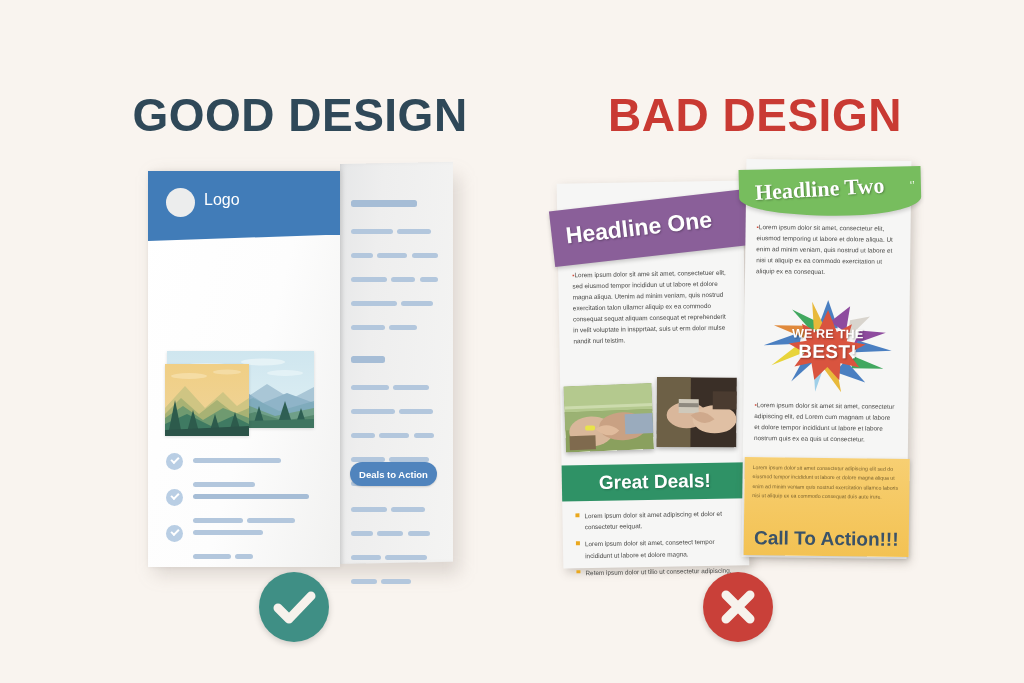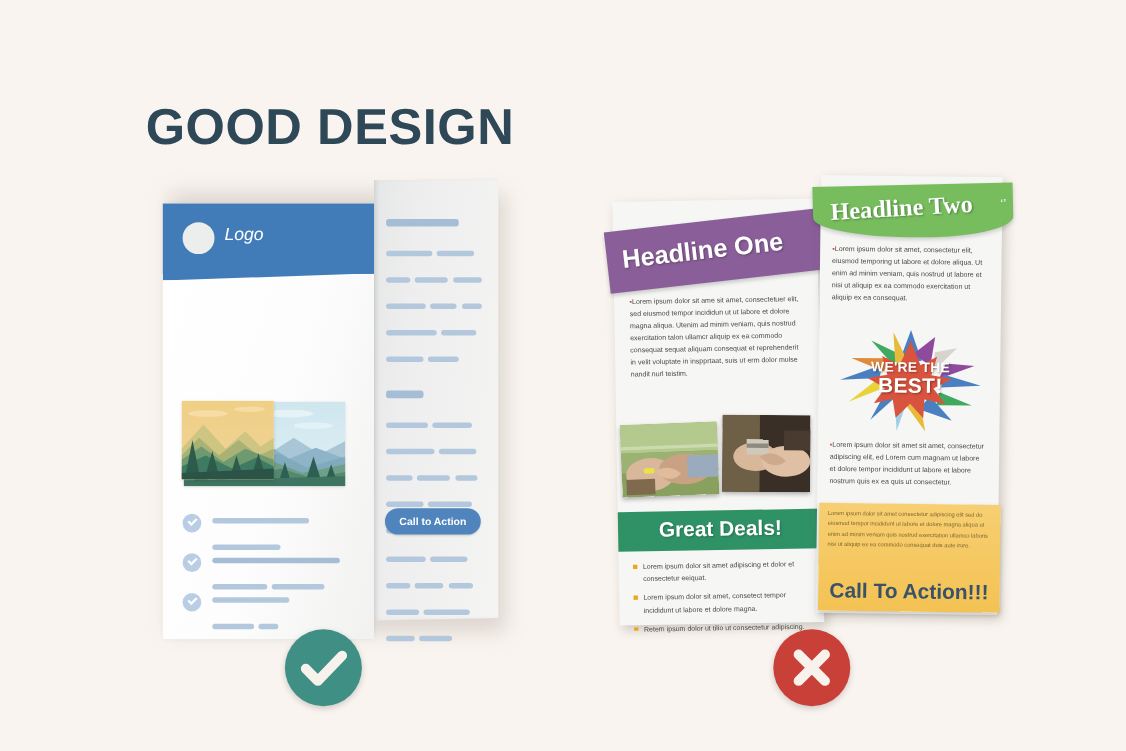--- a/index.html
+++ b/index.html
@@ -19,24 +19,23 @@
   #good-title { left: 60px; top: 68px; width: 480px; font-size: 46px; color: #2f4858; }
   #bad-title  { left: 545px; top: 68px; width: 420px; font-size: 46px; color: #c93a33; }
 
   
   .good-wrap { position: absolute; left: 148px; top: 150px; width: 305px; height: 400px; }
   .good-shadow {
     position: absolute; left: 6px; top: 6px; width: 305px; height: 398px;
     background: rgba(120,105,95,.22); filter: blur(9px); border-radius: 2px;
   }
   .panel-main {
-    position: absolute; left: 0; top: 15px; width: 192px; height: 396px;
+    position: absolute; left: 0; top: 1px; width: 192px; height: 396px;
     background: linear-gradient(105deg,#ffffff 0%,#fdfdfd 55%,#f1f1f0 100%);
     box-shadow: 1px 0 5px rgba(0,0,0,.07);
-    font-style: italic;
   }
   .panel-fold {
     position: absolute; left: 192px; top: -6px; width: 113px; height: 400px;
     background: linear-gradient(95deg,#e6e7e8 0%,#eeeeee 30%,#f4f4f3 100%);
     box-shadow: inset 4px 0 7px -4px rgba(0,0,0,.16);
     transform: skewY(-1.1deg); transform-origin: left top;
   }
   .blue-header {
     position: absolute; left: 0; top: 0; width: 192px; height: 64px;
     background: #417cb8;
@@ -184,20 +183,21 @@
   #badge-good { left: 259px; top: 552px; background: #3f8f85; }
   #badge-bad  { left: 703px; top: 552px; background: #c94039; }
   .badge svg { display: block; width: 100%; height: 100%; }
 </style>
 </head>
 <body>
 
 <div class="stage">
 
   <div class="section-title" id="good-title">GOOD DESIGN</div>
+  <div class="section-title" id="bad-title">BAD DESIGN</div>
 
   <div class="good-wrap">
     <div class="good-shadow"></div>
 
     <div class="panel-fold"></div>
 
     <div class="panel-main">
       <div class="blue-header"></div>
       <div class="logo-dot"></div>
       <div class="logo-text">Logo</div>
@@ -294,21 +294,21 @@
             <polygon points="10,36 16,66 4,66"></polygon>
               <polygon points="28,46 34,68 22,68"></polygon>
             <polygon points="50,50 56,70 44,70"></polygon>
               <polygon points="70,48 76,68 64,68"></polygon>
           </g>
           <path d="M0 66 L84 62 L84 72 L0 72Z" fill="#2b5348"></path>
         </svg>
       </div>
     </div>
 
-    <div class="cta-btn">Call to Action</div>
+    <div class="cta-btn">Deals to Action</div>
 
     <div class="fold-lines2">
       <div><span class="bar" style="width:36px"></span> <span class="bar" style="width:34px"></span></div>
       <div><span class="bar" style="width:22px"></span> <span class="bar" style="width:26px"></span> <span class="bar" style="width:22px"></span></div>
       <div><span class="bar" style="width:30px"></span> <span class="bar" style="width:42px"></span></div>
       <div><span class="bar" style="width:26px"></span> <span class="bar" style="width:30px"></span></div>
     </div>
   </div>
 
   <div class="bad-wrap">

